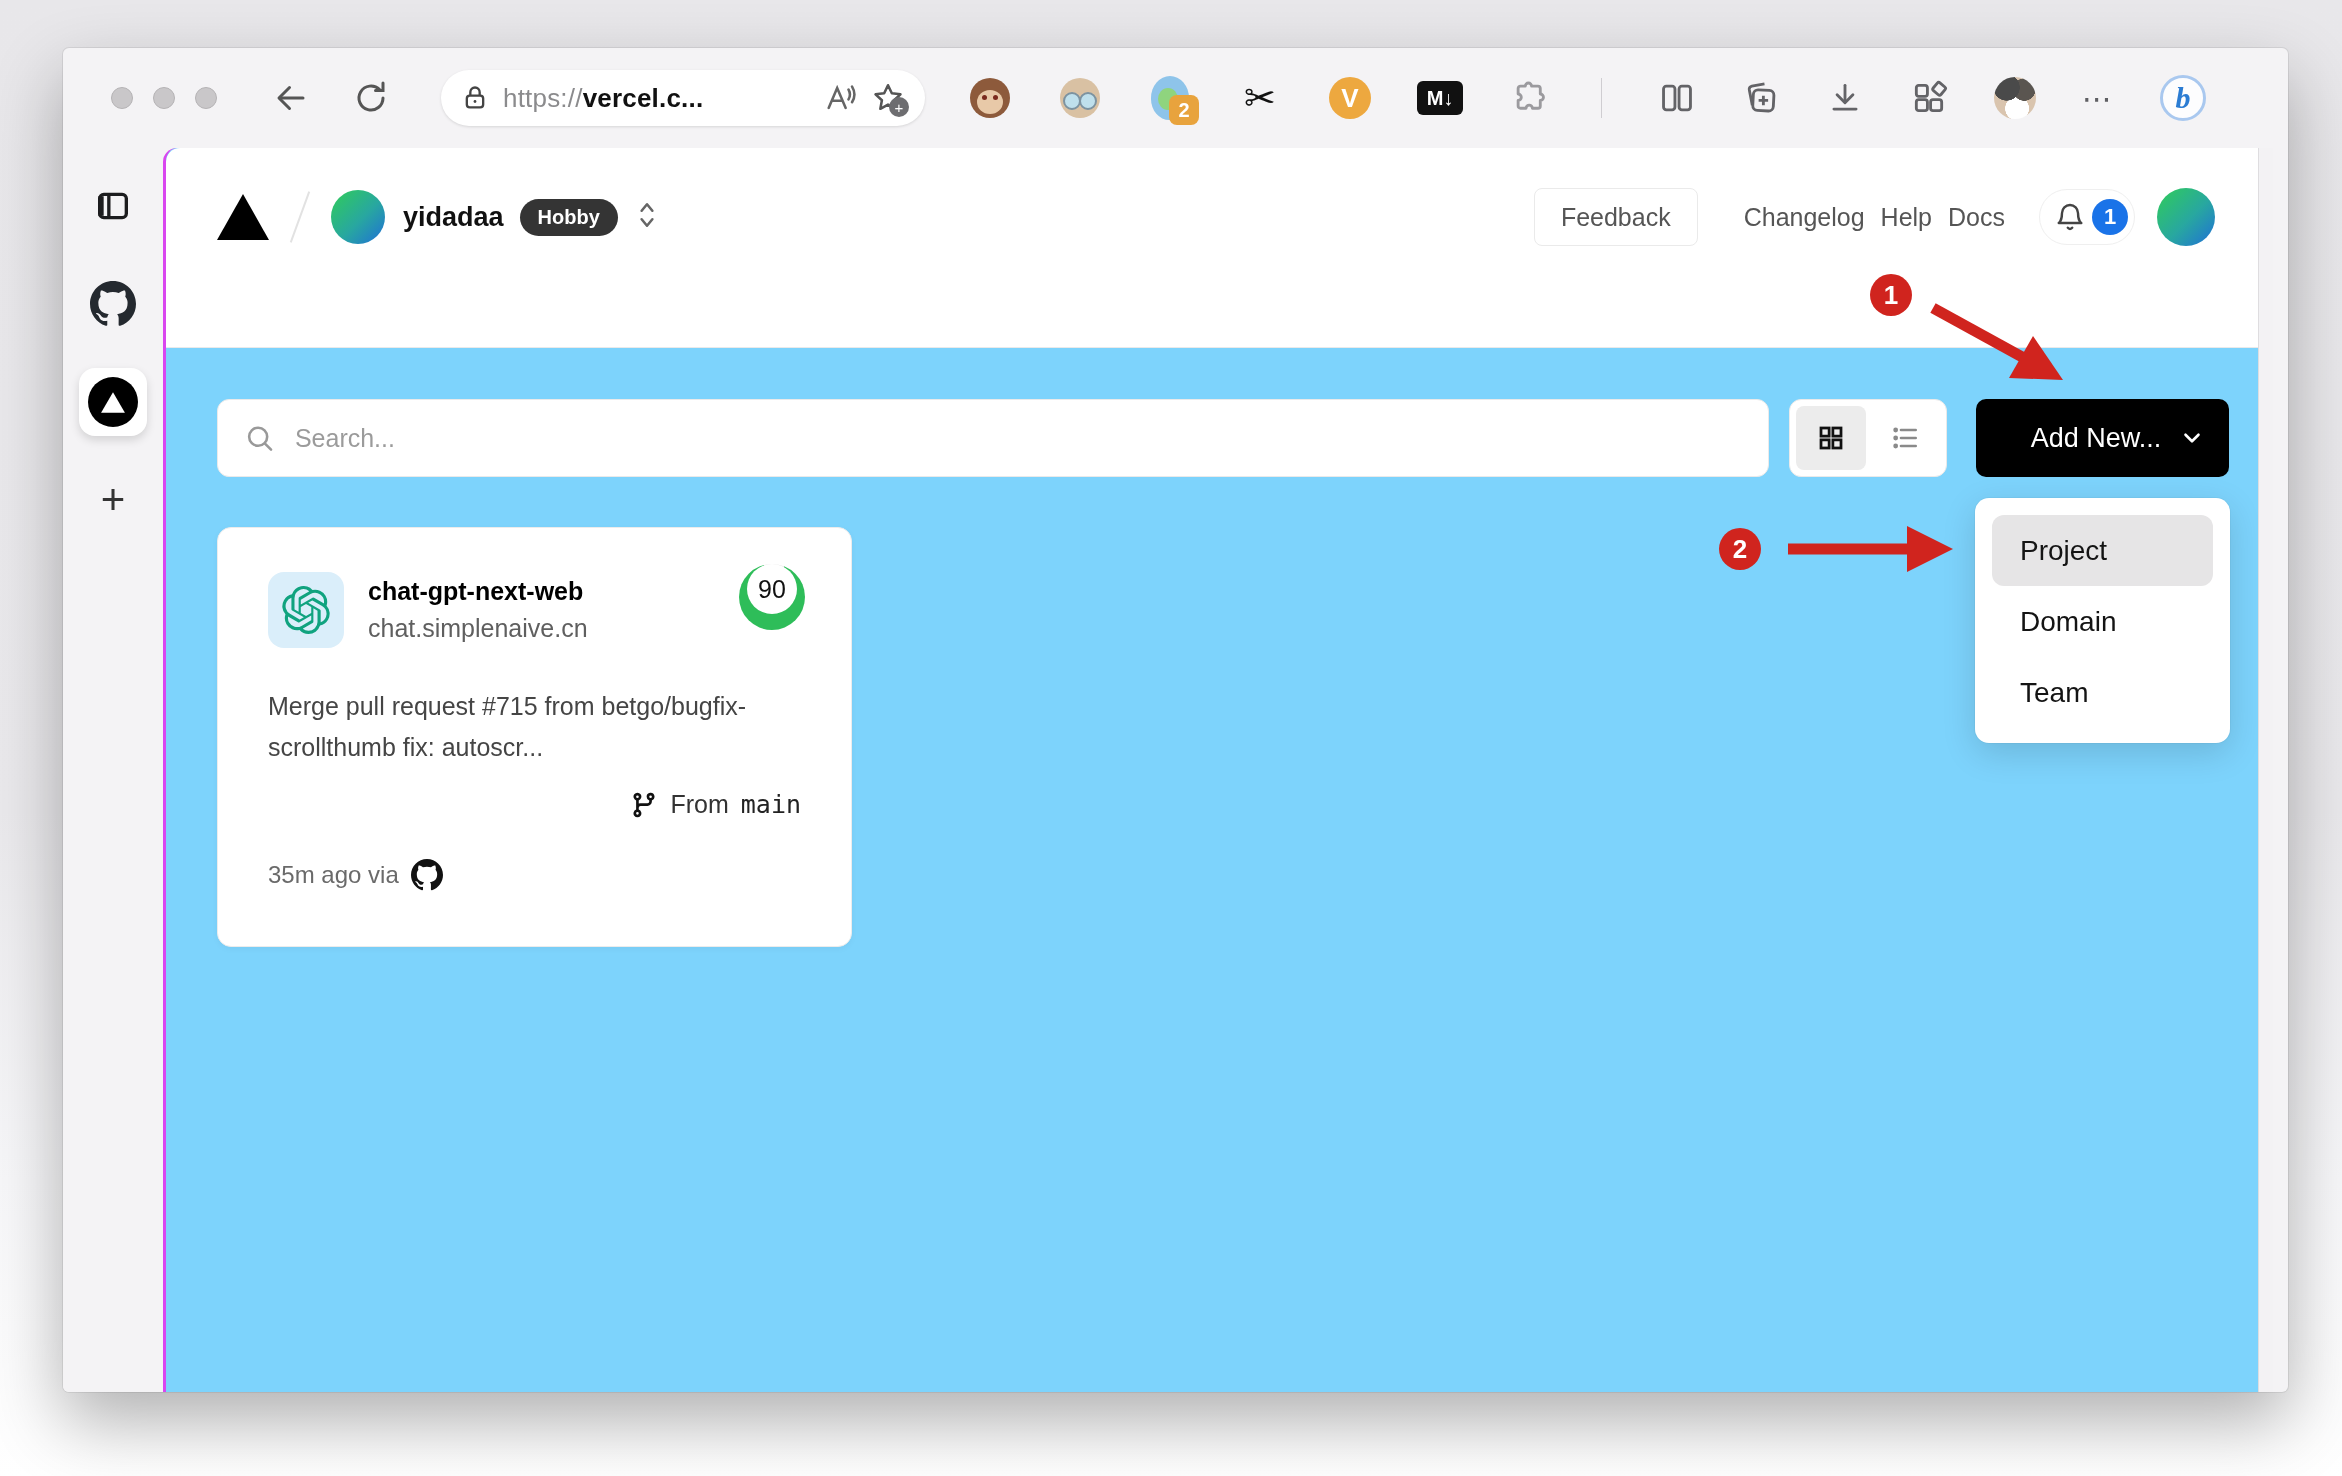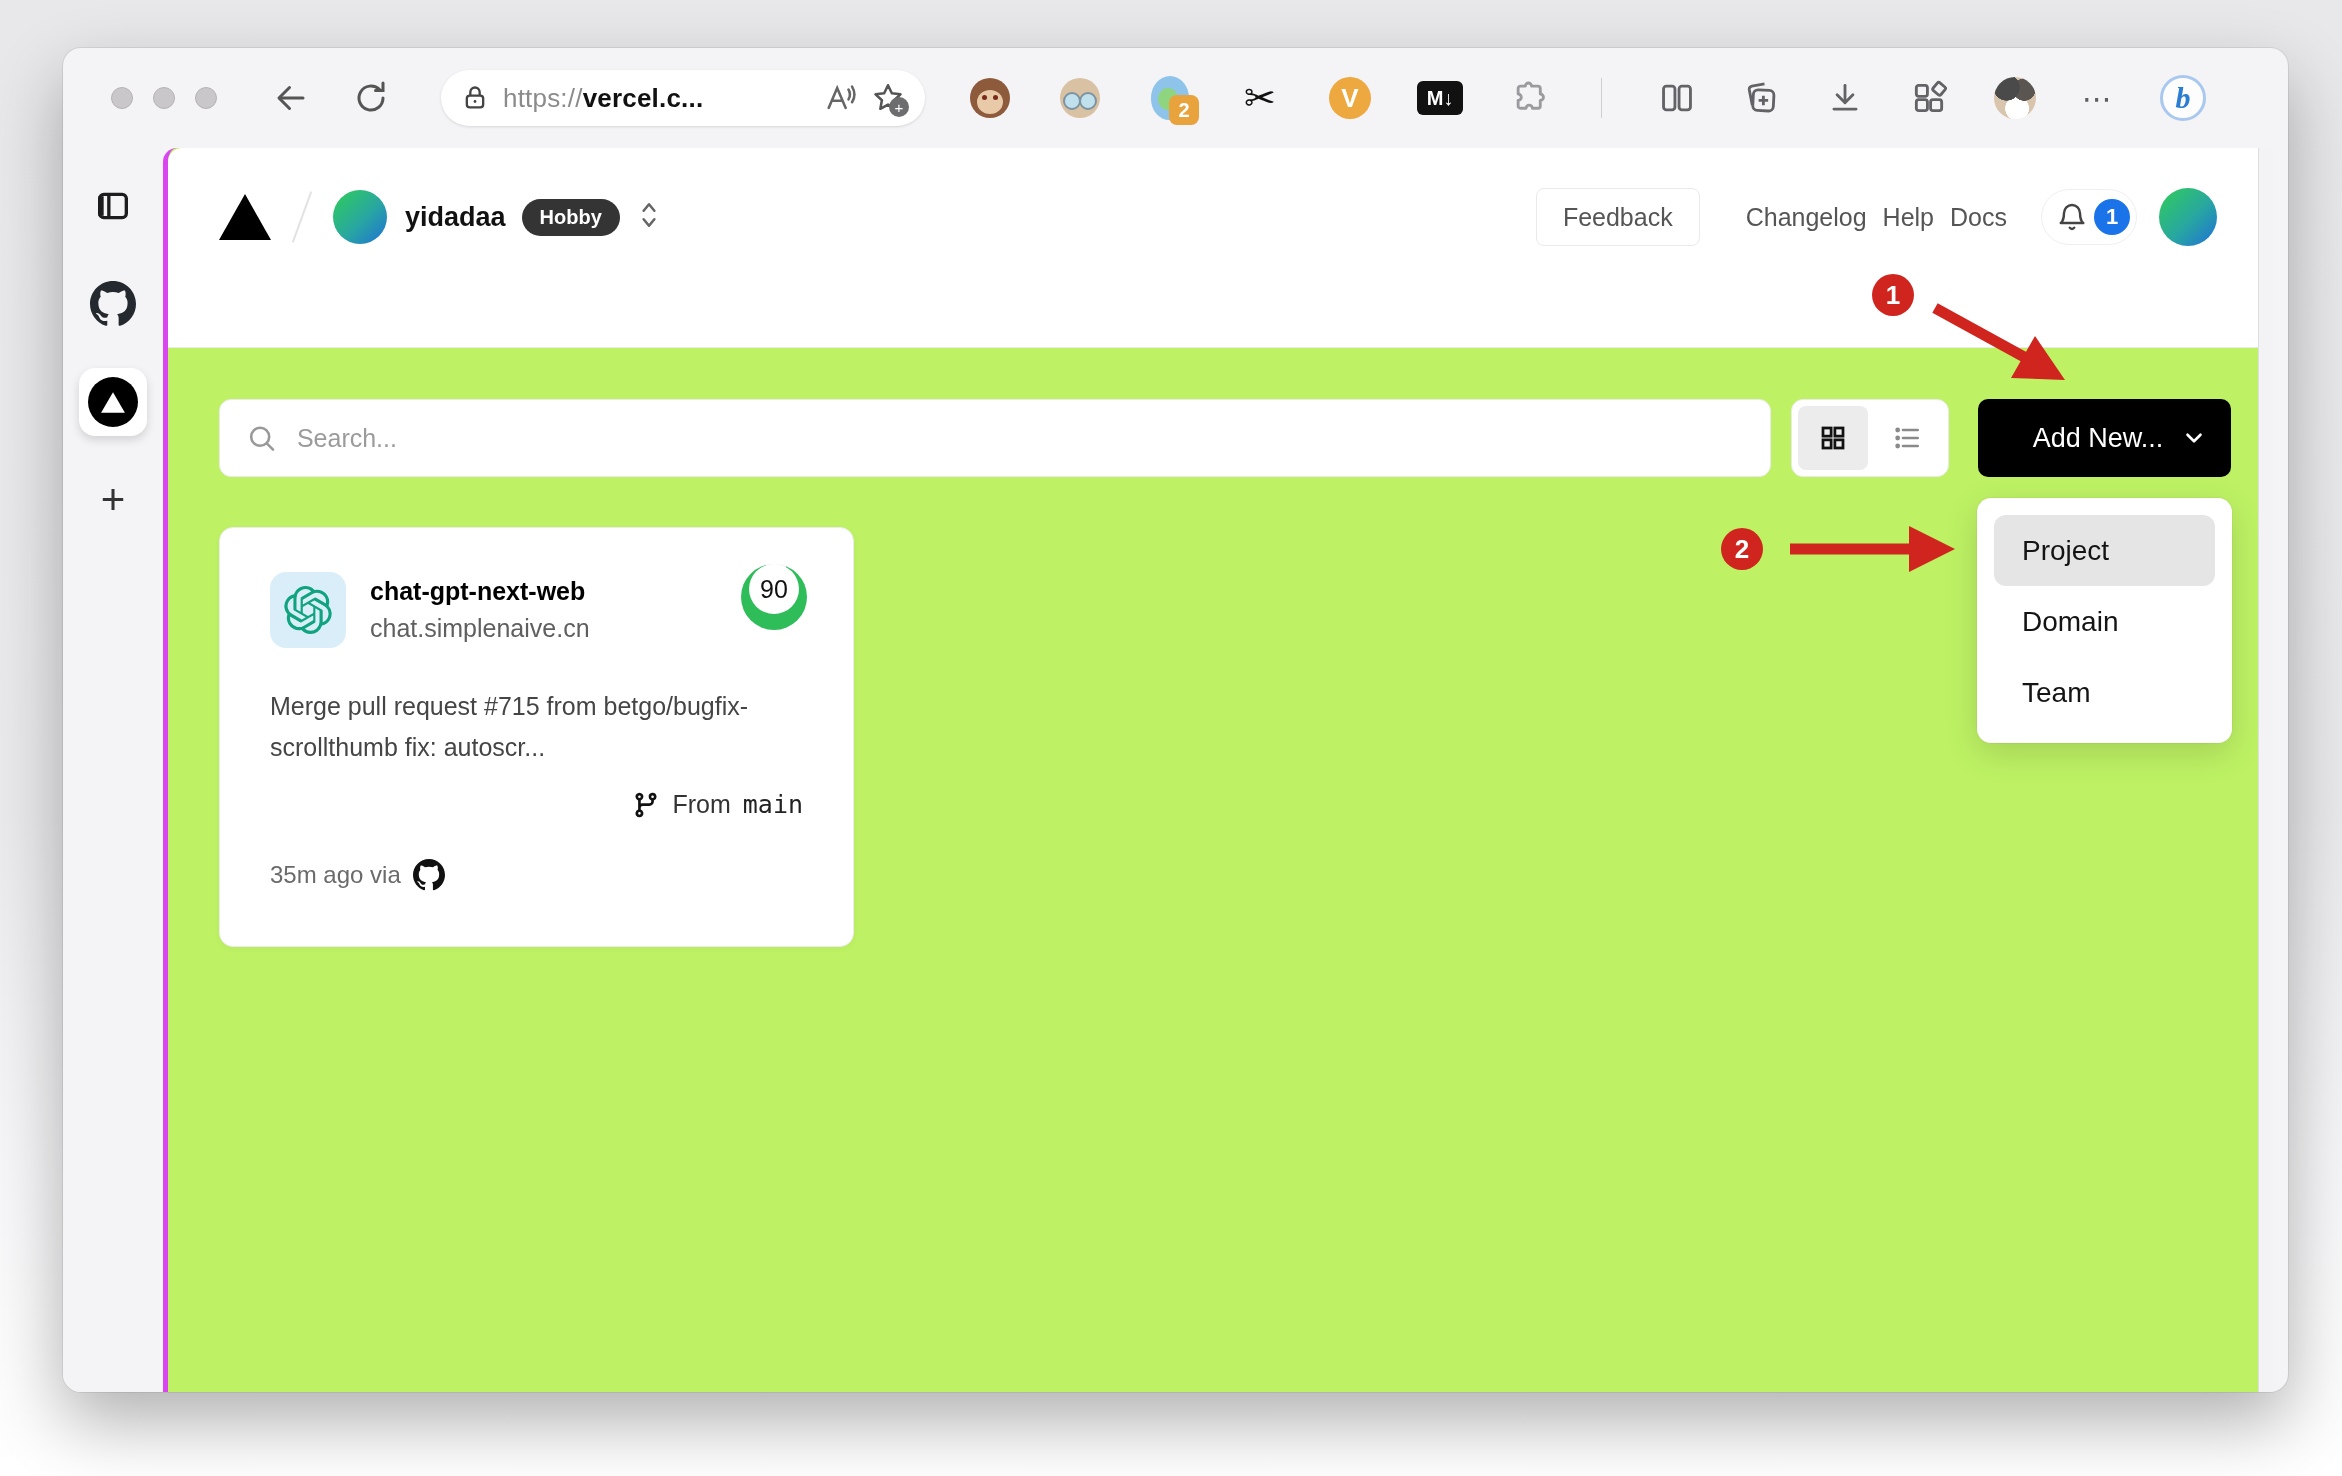--- a/index.html
+++ b/index.html
@@ -7,21 +7,21 @@
   body {
     font-family:"Liberation Sans","DejaVu Sans",sans-serif;
     background:linear-gradient(180deg,#e8e7ea 0%,#eae9ec 55%,#f7f7f9 80%,#ffffff 100%);
     position:relative; color:#111;
   }
   .mono { font-family:"DejaVu Sans Mono","Liberation Mono",monospace; }
 
   
   .window {
     position:absolute; left:63px; top:48px; width:2225px; height:1344px;
-    background:#f4f3f5; border-radius:18px; overflow:hidden;
+    background:#f4f3f5; border-radius:6px; overflow:hidden;
     box-shadow:0 30px 70px rgba(0,0,0,.30), 0 0 0 1px rgba(0,0,0,.07);
   }
 
   
   .toolbar { position:absolute; left:0; top:0; right:0; height:100px; display:flex; align-items:center; }
   .traffic { display:flex; gap:20px; margin-left:48px; }
   .tl { width:22px; height:22px; border-radius:50%; background:#c9c7c9; border:1px solid #b5b3b5; }
   .navbtns { display:flex; gap:44px; margin-left:56px; color:#555; }
   .icn { display:inline-flex; align-items:center; justify-content:center; }
   .urlbar {
@@ -71,22 +71,22 @@
     position:absolute; left:0; top:0; bottom:0; width:100px; background:#f4f3f5;
     display:flex; flex-direction:column; align-items:center; padding-top:24px;
   }
   .vs-item { width:68px; height:68px; display:flex; align-items:center; justify-content:center; margin-bottom:30px; }
   .active-tile { background:#fff; border-radius:16px; box-shadow:0 4px 10px rgba(0,0,0,.14); }
   .vercel-bubble { width:50px; height:50px; border-radius:50%; background:#000; display:flex; align-items:center; justify-content:center; }
   .plus-glyph { font-size:42px; color:#333; font-weight:400; line-height:1; }
 
   .content-wrap {
     position:absolute; left:100px; top:0; bottom:0; width:2110px;
-    background:#bef264; border-top-left-radius:14px; overflow:hidden;
-    border-left:5px solid #d946ef;
+    background:#7dd3fc; border-top-left-radius:14px; overflow:hidden;
+    border-left:3px solid #d946ef;
   }
   .scroll-strip { position:absolute; right:0; top:0; bottom:0; width:15px; background:#f3f2f4; border-left:1px solid #dedde0; }
 
   
   .site-header { position:absolute; left:0; top:0; width:2095px; height:200px; background:#fff; border-bottom:1px solid #eaeaea; border-top-left-radius:14px; }
   .hrow1 { position:absolute; left:51px; right:46px; top:14px; height:110px; display:flex; align-items:center; }
   .vlogo { width:0; height:0; border-left:26px solid transparent; border-right:26px solid transparent; border-bottom:46px solid #000; }
   .slash { width:2px; height:54px; background:#e2e2e2; transform:rotate(20deg); margin:0 30px; }
   .team-ava { width:54px; height:54px; border-radius:50%; background:linear-gradient(135deg,#2fc665 10%,#28a7a0 55%,#1f6fd8 100%); }
   .team-name { font-size:27px; font-weight:600; margin-left:18px; }

